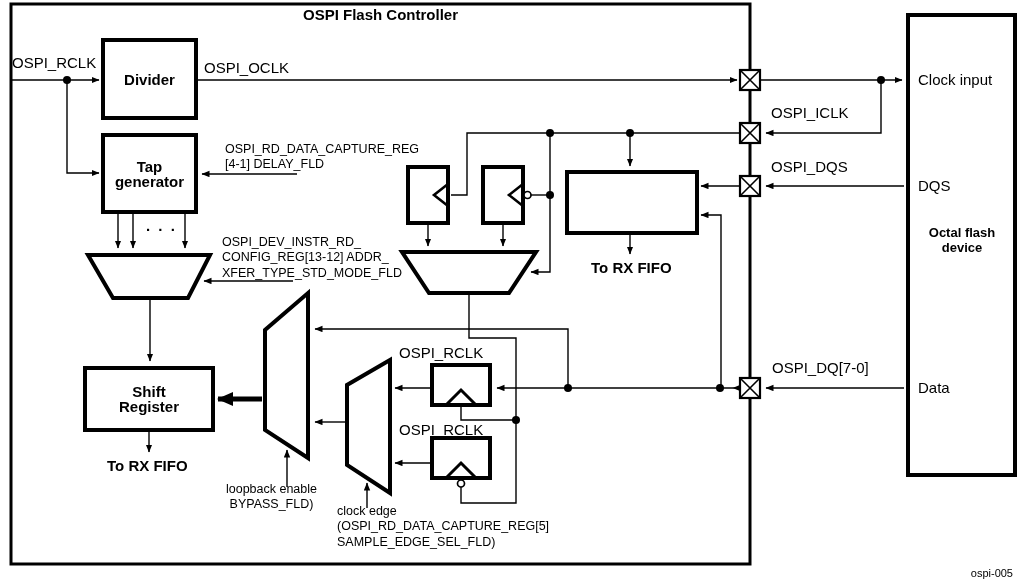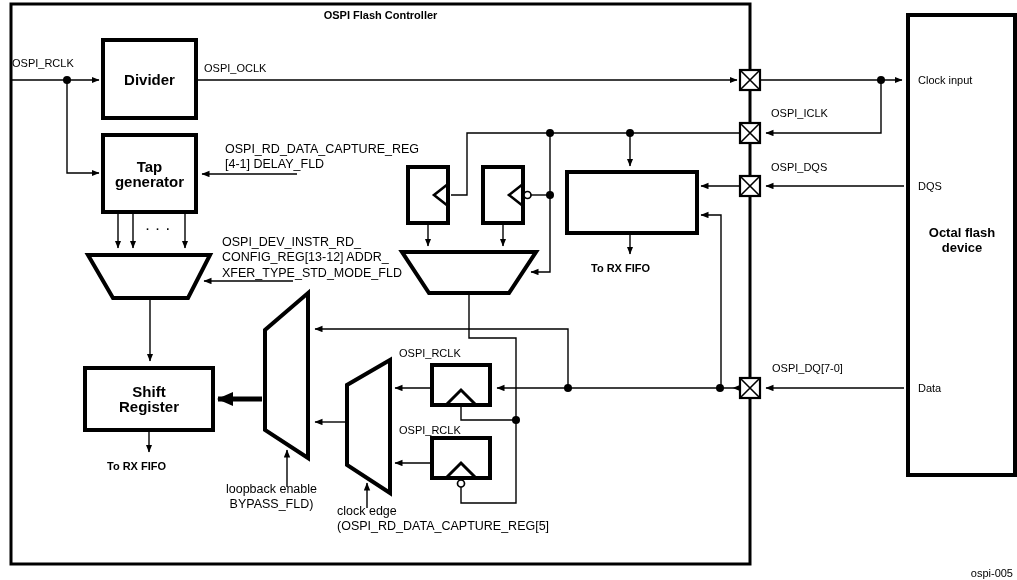--- a/index.html
+++ b/index.html
@@ -1,19 +1,19 @@
 <!DOCTYPE html>
 <html><head>
 <meta charset="utf-8">
 <style>
   html,body{margin:0;padding:0;background:#fff;}
   #stage{position:relative;width:1017px;height:580px;background:#fff;
          font-family:"Liberation Sans",sans-serif;color:#000;overflow:hidden;}
   #wires{position:absolute;left:0;top:0;}
-  .lbl{position:absolute;font-size:11px;line-height:14px;white-space:nowrap;}
+  .lbl{position:absolute;font-size:15px;line-height:14px;white-space:nowrap;}
   .b{font-weight:bold;}
   .box-lbl{position:absolute;display:flex;align-items:center;justify-content:center;
            text-align:center;font-weight:bold;font-size:15px;line-height:15px;}
   .box-lbl span{display:block;}
   .ann{position:absolute;font-size:12.5px;line-height:15.3px;}
   .ann div{white-space:nowrap;}
   .ar{text-align:center;}
   .ctr{text-align:center;}
 </style>
 </head>
@@ -184,20 +184,21 @@
     <div>CONFIG_REG[13-12] ADDR_</div>
     <div>XFER_TYPE_STD_MODE_FLD</div>
   </div>
   <div class="ann ar" style="right:700px;top:482px">
     <div>loopback enable</div>
     <div>BYPASS_FLD)</div>
   </div>
   <div class="ann" style="left:337px;top:504px">
     <div>clock edge</div>
     <div>(OSPI_RD_DATA_CAPTURE_REG[5]</div>
+    <div>SAMPLE_EDGE_SEL_FLD)</div>
   </div>
 
   <div class="lbl" style="left:918px;top:73px">Clock input</div>
   <div class="lbl" style="left:918px;top:179px">DQS</div>
   <div class="lbl" style="left:918px;top:381px">Data</div>
   <div class="b ctr" style="position:absolute;left:916px;top:225px;width:92px;font-size:13px;line-height:15px">Octal flash device</div>
 
   <div class="lbl" style="right:4px;top:566px;font-size:11px">ospi-005</div>
 </div>
 

